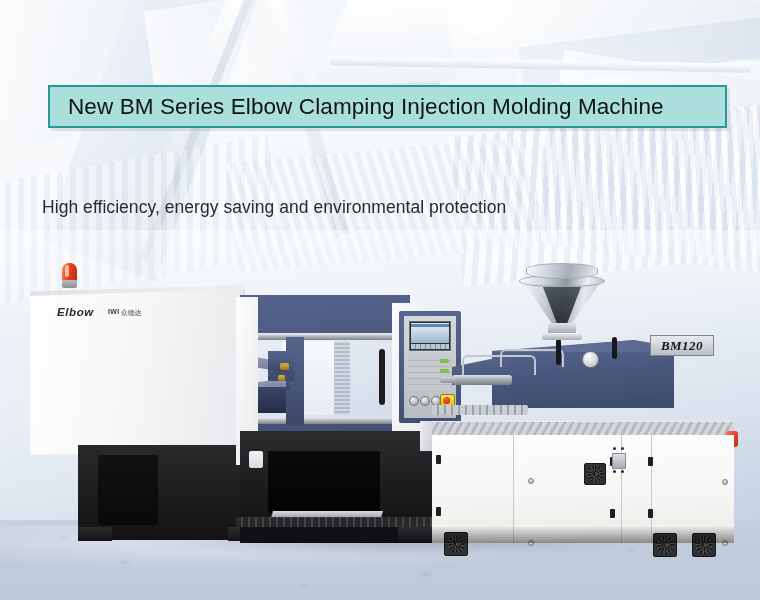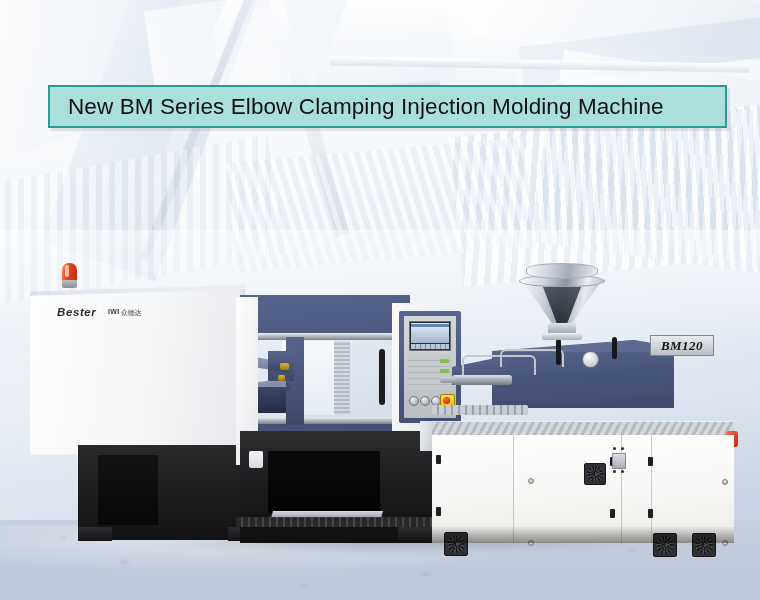--- a/index.html
+++ b/index.html
@@ -245,32 +245,33 @@
   <div class="floor-sheen"></div>
   <div class="floor-spot" style="left:120px;top:560px;width:9px;height:4px;"></div>
   <div class="floor-spot" style="left:420px;top:572px;width:11px;height:4px;"></div>
   <div class="floor-spot" style="left:628px;top:548px;width:7px;height:3px;"></div>
   <div class="floor-spot" style="left:300px;top:585px;width:8px;height:3px;"></div>
   <div class="floor-spot" style="left:60px;top:536px;width:6px;height:3px;"></div>
 
   <div class="title-banner">
     <div class="ttxt">New BM Series Elbow Clamping Injection Molding Machine</div>
   </div>
+  <div class="subline">High efficiency, energy saving and environmental protection</div>
 
   <div id="machine">
 
     <div class="machine-shadow"></div>
 
     <div class="beacon-dome"></div>
     <div class="beacon-gloss"></div>
     <div class="beacon-base"></div>
 
     <div class="lhouse"></div>
     <div class="lhouse-edge"></div>
-    <div class="logo-txt">Bester</div>
+    <div class="logo-txt">Elbow</div>
     <div class="logo-mark">IWI</div>
     <div class="logo-cn">众德达</div>
 
     <div class="lbase"></div>
     <div class="lbase-cut"></div>
     <div class="lbase-foot" style="left:78px;width:34px;"></div>
     <div class="lbase-foot" style="left:228px;width:34px;"></div>
 
     <div class="clampblue"></div>
     <div class="clamp-win"></div>

